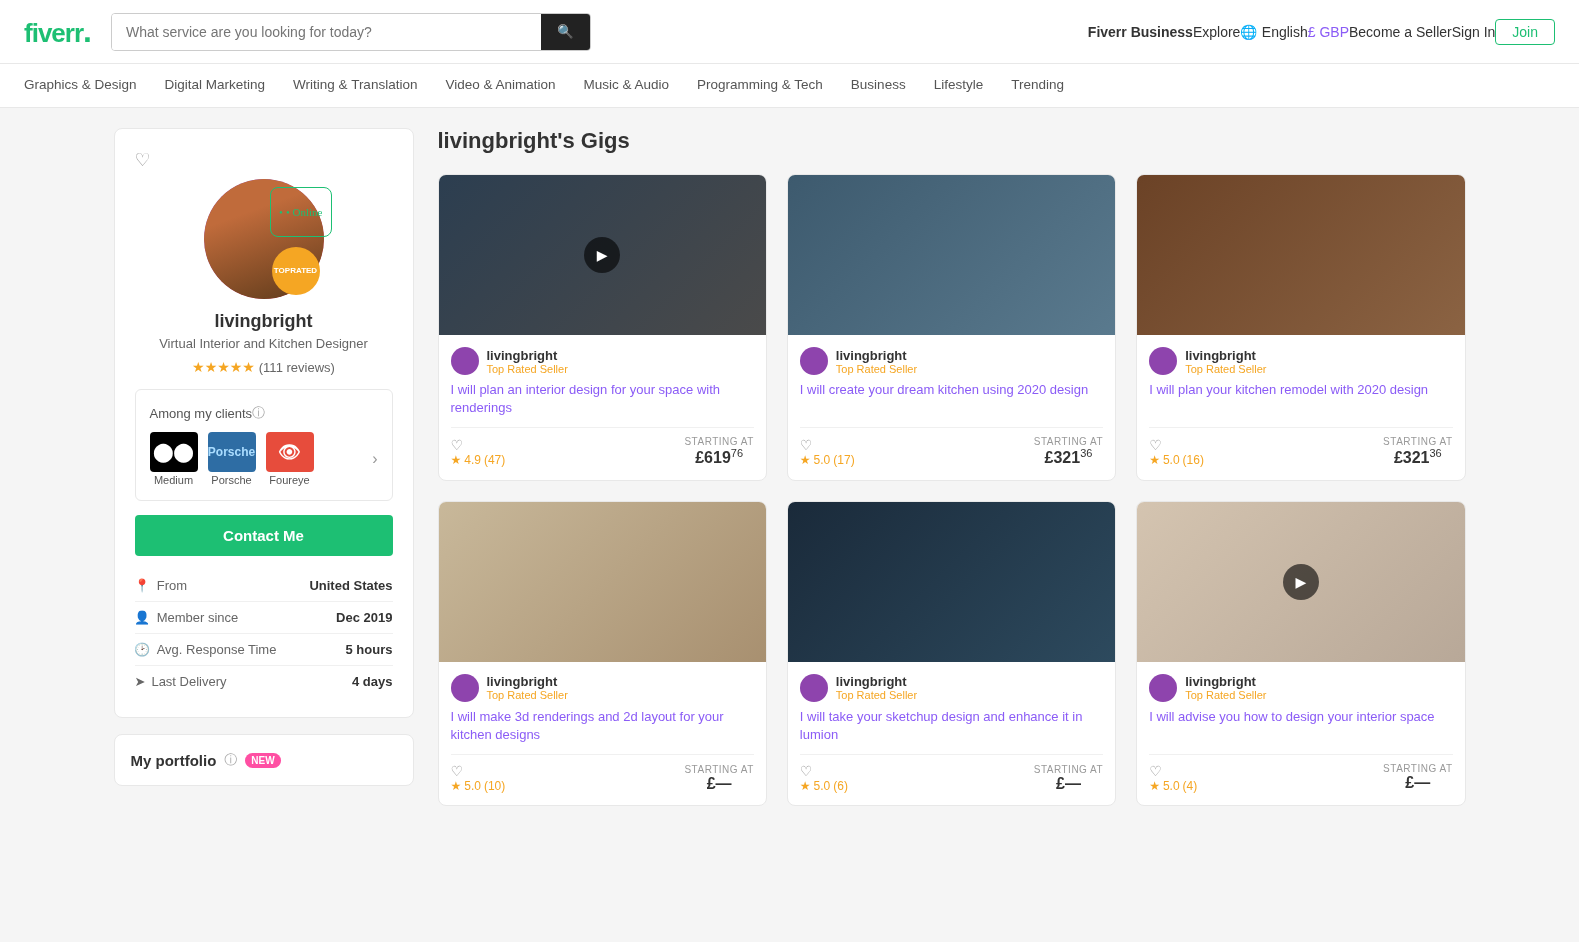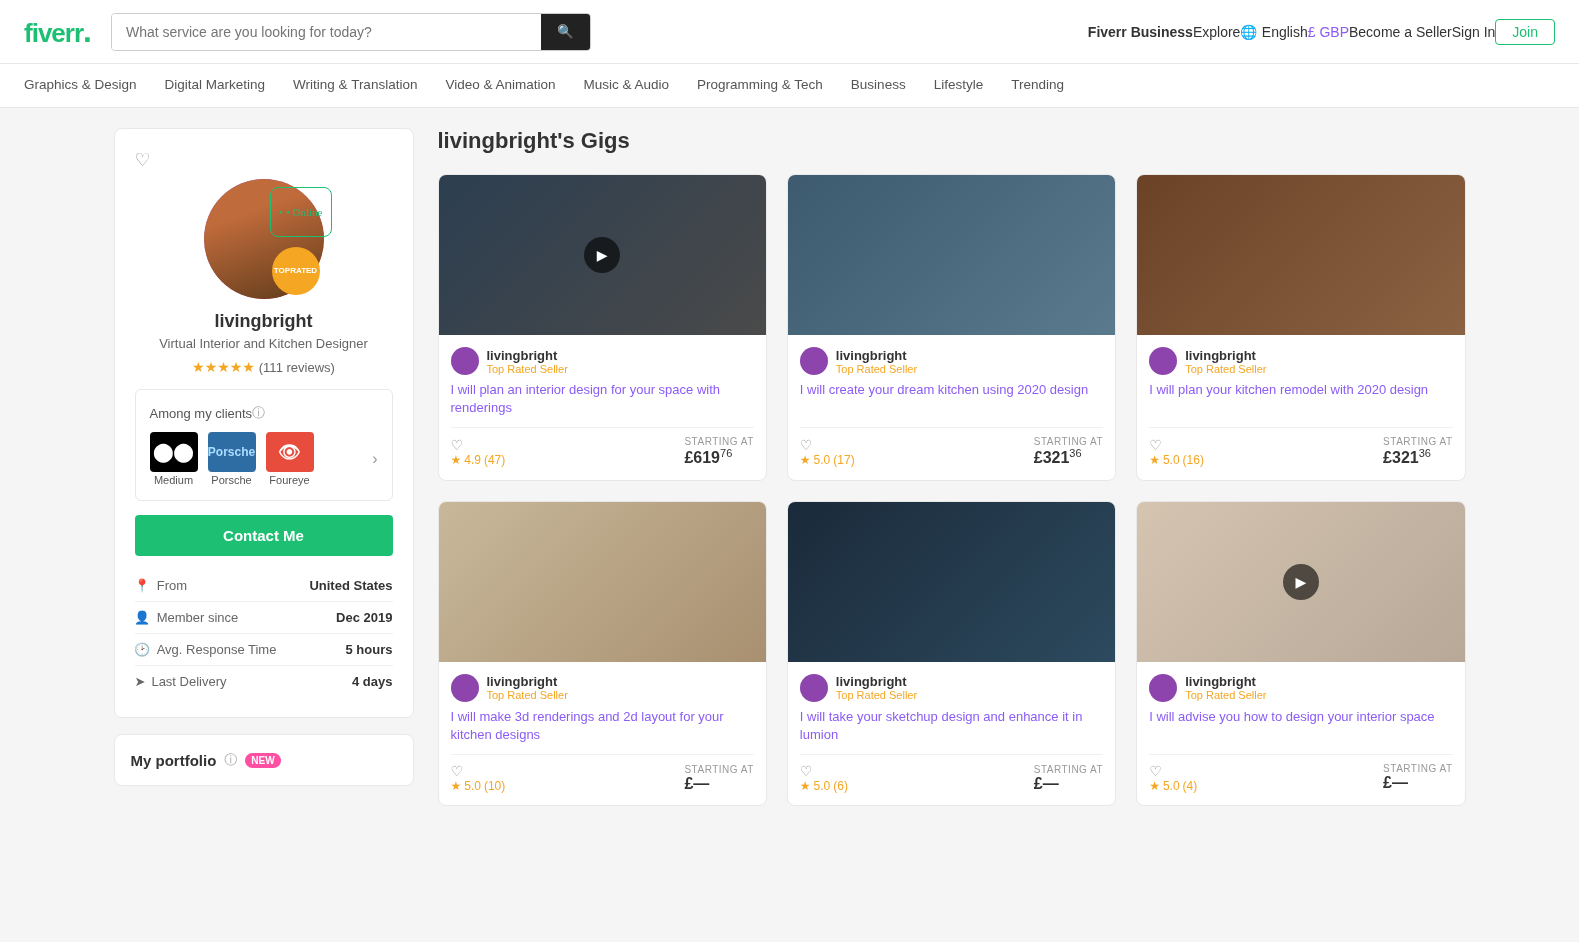--- a/index.html
+++ b/index.html
@@ -70,21 +70,21 @@
     .gig-img { width: 100%; height: 160px; background: #ccc; position: relative; overflow: hidden; }
     .play-btn { position: absolute; top: 50%; left: 50%; transform: translate(-50%, -50%); background: rgba(0,0,0,0.6); border-radius: 50%; width: 36px; height: 36px; display: flex; align-items: center; justify-content: center; color: #fff; font-size: 14px; }
     .gig-body { padding: 12px; }
     .seller-row { display: flex; align-items: center; gap: 8px; margin-bottom: 6px; }
     .seller-avatar { width: 28px; height: 28px; border-radius: 50%; background: #8e44ad; flex-shrink: 0; }
     .seller-name { font-size: 13px; font-weight: 600; color: #333; }
     .seller-badge { font-size: 11px; color: #f5a623; font-weight: 500; }
     .gig-title { font-size: 13px; color: #8b5cf6; line-height: 1.4; margin-bottom: 10px; min-height: 36px; }
     .gig-footer { display: flex; justify-content: space-between; align-items: center; padding-top: 8px; border-top: 1px solid #f0f0f0; }
     .gig-rating { color: #f5a623; font-size: 12px; display: flex; align-items: center; gap: 3px; }
-    .gig-price-wrap { text-align: left; }
+    .gig-price-wrap { text-align: center; }
     .starting-at { font-size: 10px; color: #999; text-transform: uppercase; letter-spacing: 0.5px; }
     .price { font-size: 16px; font-weight: 700; color: #333; }
     .price sup { font-size: 11px; font-weight: 400; vertical-align: super; }
     .heart-small { color: #999; font-size: 14px; cursor: pointer; }
 
     
     .gig-bg-1 { background: linear-gradient(135deg, #2c3e50, #4a4a4a); }
     .gig-bg-2 { background: linear-gradient(135deg, #3d5a6e, #5a7a8e); }
     .gig-bg-3 { background: linear-gradient(135deg, #6b4226, #8b6343); }
     .gig-bg-4 { background: linear-gradient(135deg, #c8b89a, #a89070); }

